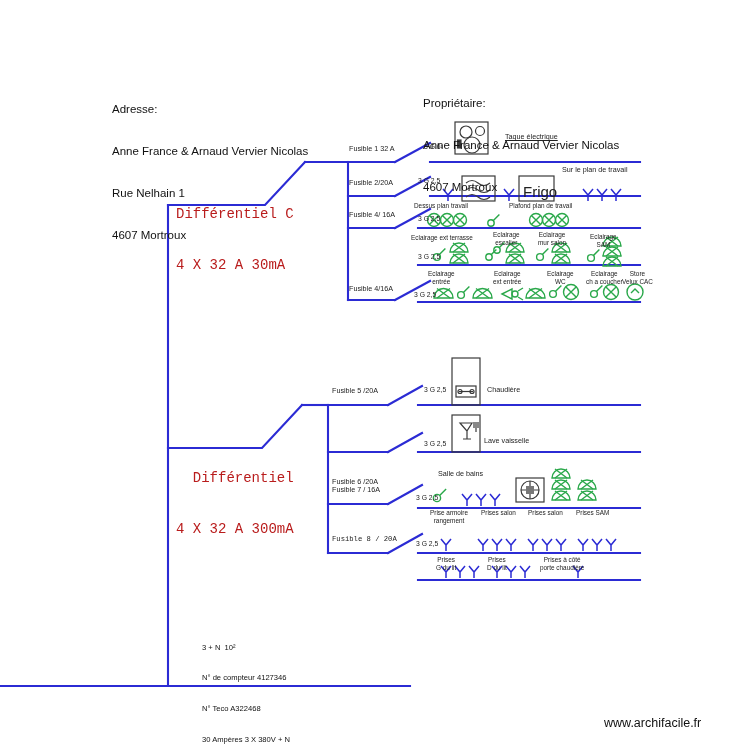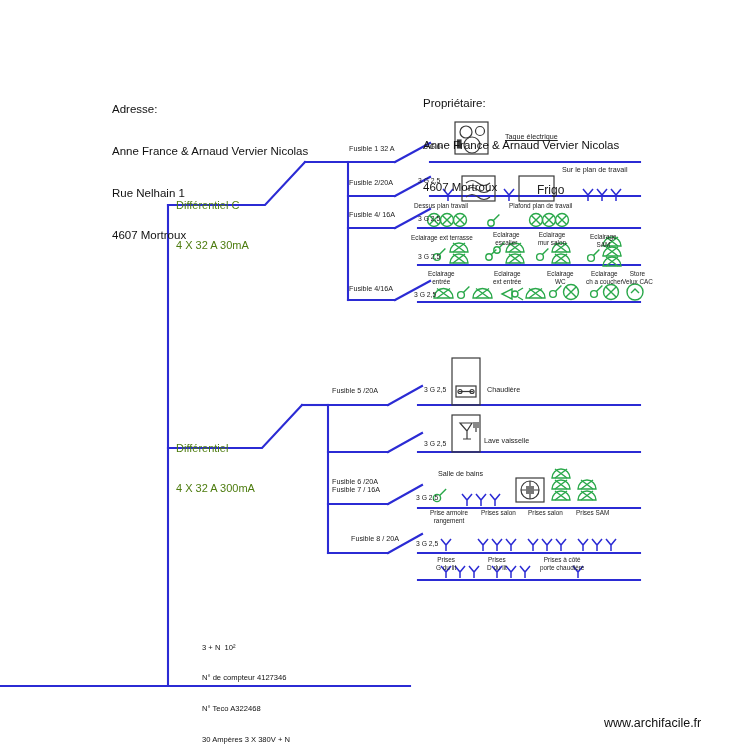--- a/index.html
+++ b/index.html
@@ -2,21 +2,21 @@
 <html><head>
 <meta charset="utf-8">
 <style>
   html,body{margin:0;padding:0;background:#ffffff;}
   body{width:750px;height:750px;position:relative;overflow:hidden;
        font-family:"Liberation Sans","DejaVu Sans",sans-serif;color:#000;}
   .canvas{position:absolute;left:0;top:0;width:750px;height:600px;}
   svg.wires{position:absolute;left:0;top:0;width:750px;height:750px;}
   .txt{position:absolute;white-space:pre;line-height:1.22;}
   .addr{font-size:11.5px;color:#111;}
-  .diff{font-size:11px;color:#4d7c0f;}
+  .diff{font-size:14px;color:#b91c1c;font-family:Liberation Mono, monospace;}
   .fuse{font-size:7.2px;color:#222;}
   .sect{font-size:6.8px;color:#222;}
   .cap{font-size:6.4px;color:#222;text-align:center;}
   .cap2{font-size:7.2px;color:#222;}
   .meter{font-size:7.6px;color:#111;line-height:1.35;}
   .obox{position:absolute;background:#eda74a;display:flex;align-items:center;justify-content:center;}
   .obox span{font-size:10.5px;color:#5a3a12;font-weight:400;}
   .wm{position:absolute;font-size:12.5px;color:#111;}
 </style>
 </head>
@@ -387,47 +387,47 @@
     <div>Propriétaire:</div>
     <div>Anne France &amp; Arnaud Vervier Nicolas</div>
     <div>4607 Mortroux</div>
   </div>
 
   <div class="txt diff" style="left:176px;top:172px;">
     <div>Différentiel C</div>
     <div>4 X 32 A 30mA</div>
   </div>
 
-  <div class="txt diff" style="left:176px;top:415px;">
+  <div class="txt diff" style="left:176px;top:436px;text-align:right;">
     <div>Différentiel</div>
     <div>4 X 32 A 300mA</div>
   </div>
 
   <div class="txt fuse" style="left:349px;top:145px;">Fusible 1 32 A</div>
   <div class="txt fuse" style="left:349px;top:179px;">Fusible 2/20A</div>
   <div class="txt fuse" style="left:349px;top:211px;">Fusible 4/ 16A</div>
   <div class="txt fuse" style="left:349px;top:285px;">Fusible 4/16A</div>
   <div class="txt fuse" style="left:332px;top:387px;">Fusible 5 /20A</div>
   <div class="txt fuse" style="left:332px;top:434px;margin-top:44px;">Fusible 6 /20A</div>
   <div class="txt fuse" style="left:332px;top:486px;">Fusible 7 / 16A</div>
-  <div class="txt fuse" style="left:351px;top:535px;">Fusible 8 / 20A</div>
+  <div class="txt fuse" style="left:332px;top:535px;font-family:Liberation Mono, monospace;">Fusible 8 / 20A</div>
 
   <div class="txt sect" style="left:424px;top:143px;">3 G 6²</div>
   <div class="txt sect" style="left:418px;top:177px;">3 G 2,5</div>
   <div class="txt sect" style="left:418px;top:215px;">3 G 2,5</div>
   <div class="txt sect" style="left:418px;top:253px;">3 G 2,5</div>
   <div class="txt sect" style="left:414px;top:291px;">3 G 2,5</div>
   <div class="txt sect" style="left:424px;top:386px;">3 G 2,5</div>
   <div class="txt sect" style="left:424px;top:440px;">3 G 2,5</div>
   <div class="txt sect" style="left:416px;top:494px;">3 G 2,5</div>
   <div class="txt sect" style="left:416px;top:540px;">3 G 2,5</div>
 
   <div class="txt cap2" style="left:505px;top:133px;text-decoration:underline;">Taque électrique</div>
   <div class="txt cap2" style="left:562px;top:166px;">Sur le plan de travail</div>
-  <div class="txt cap2" style="left:537px;top:183px;font-size:12px;">Frigo</div>
+  <div class="txt cap2" style="left:523px;top:183px;font-size:15px;">Frigo</div>
 
   <div class="txt cap" style="left:414px;top:202px;">Dessus plan travail</div>
   <div class="txt cap" style="left:509px;top:202px;">Plafond plan de travail</div>
 
   <div class="txt cap" style="left:411px;top:234px;">Eclairage ext terrasse</div>
   <div class="txt cap" style="left:493px;top:231px;">Eclairage
 escalier</div>
   <div class="txt cap" style="left:538px;top:231px;">Eclairage
 mur salon</div>
   <div class="txt cap" style="left:590px;top:233px;">Eclairage

